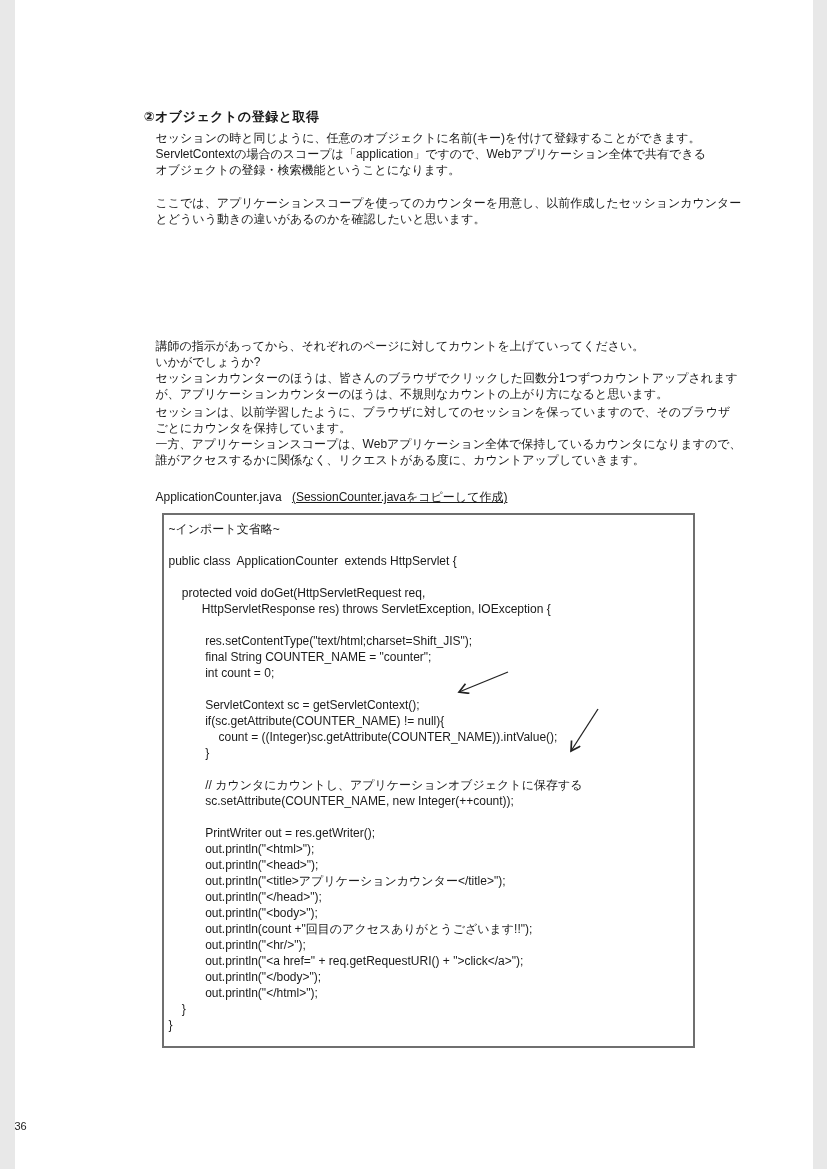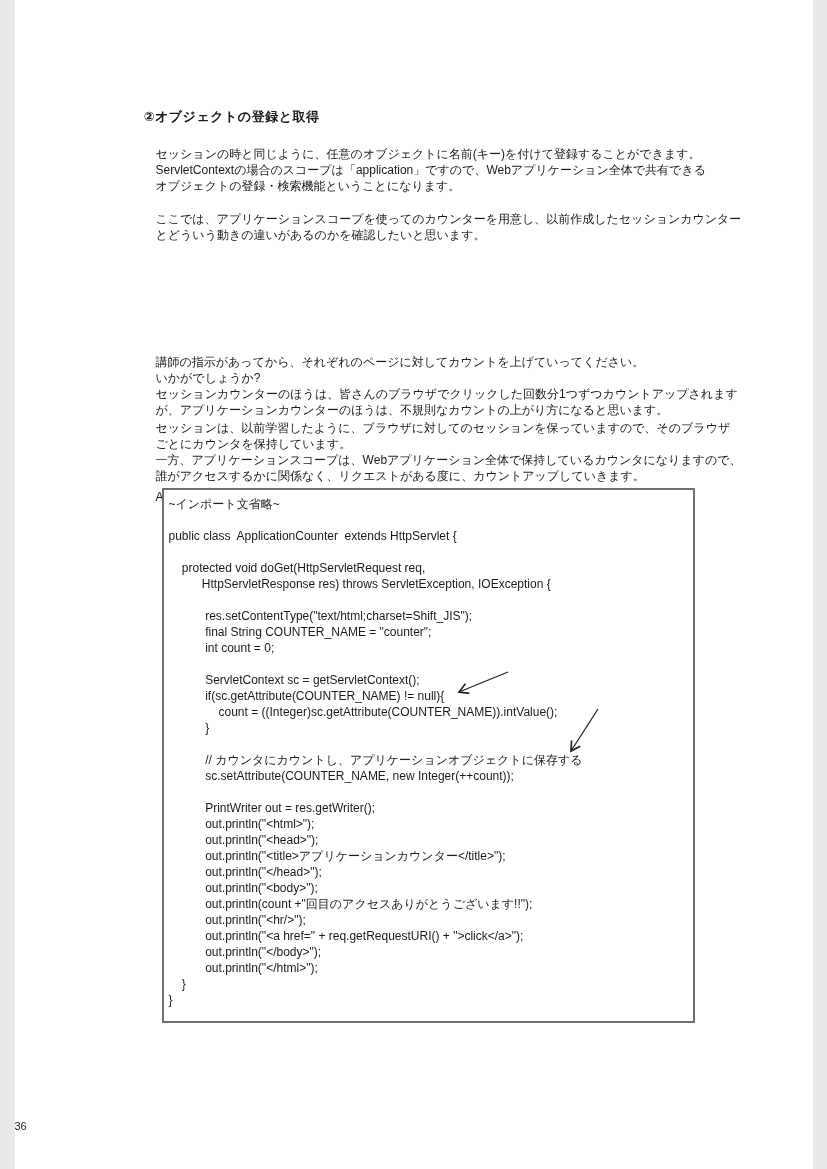--- a/index.html
+++ b/index.html
@@ -21,39 +21,38 @@
     font-weight: bold;
     letter-spacing: 0.5px;
   }
   .para {
     position: absolute;
     left: 141px;
     width: 600px;
     font-size: 12px;
     line-height: 16px;
     white-space: pre-line;
-    margin-top: 16px;
   }
   #p1 { top: 130px; }
   #p2 { top: 195px; }
   #p3 { top: 243px; }
   #p4 { top: 338px; }
   #p5 { top: 404px; }
   .code-title {
     position: absolute;
     left: 141px;
     top: 489px;
     font-size: 12px;
   }
   .code-title .file { font-weight: normal; margin-top: 34px; }
   .code-title .note { margin-left: 7px; text-decoration: underline; }
   .code-box {
     position: absolute;
     left: 147px;
-    top: 488px;
+    top: 513px;
     width: 533px;
     height: 535px;
     box-sizing: border-box;
     border: 2px solid #6f6f6f;
     background: #ffffff;
     padding: 6px 4px 0 5px;
     font-size: 12px;
     line-height: 16px;
     white-space: pre;
     font-family: "Liberation Sans", "DejaVu Sans", sans-serif;

